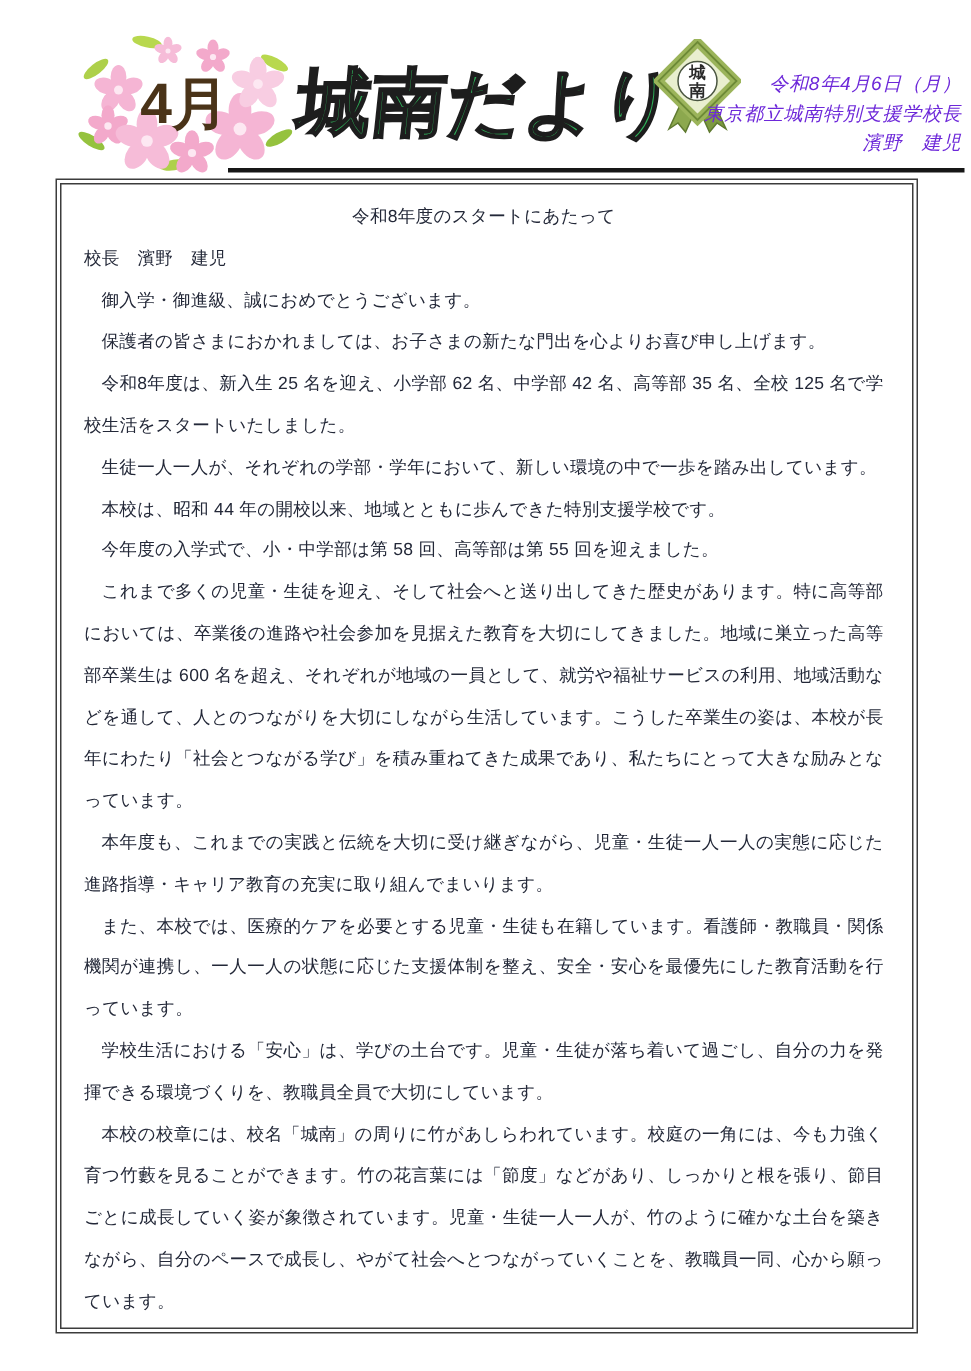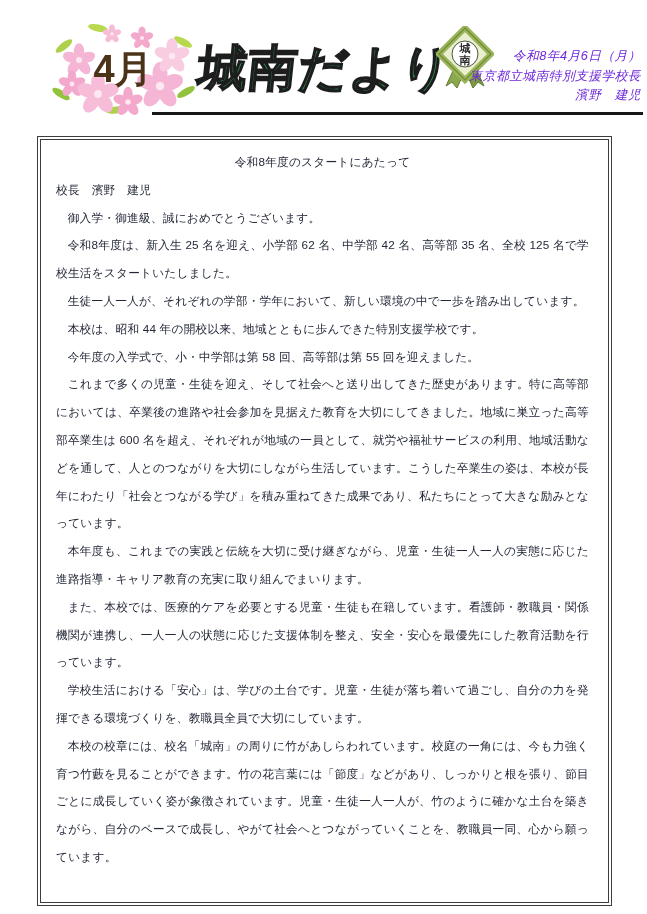--- a/index.html
+++ b/index.html
@@ -18,21 +18,21 @@
   }
   .emblem{position:absolute;left:436px;top:26px;width:58px;height:66px;}
   .header-meta{
     position:absolute;right:6px;top:47px;width:230px;
     text-align:right;color:#6d28d9;font-size:12.7px;line-height:19.5px;
     letter-spacing:0.5px;white-space:nowrap;font-style:italic;
   }
   .header-rule{position:absolute;left:152px;top:112px;width:491px;height:3px;background:#161616;}
   
   .article-box{
-    position:absolute;left:37px;top:136px;width:575px;height:770px;
+    position:absolute;left:37px;top:119px;width:575px;height:770px;
     box-sizing:border-box;border:4px double #3c3c3c;
     padding:8px 19px 0 15px;overflow:hidden;
     color:#232838;font-size:11.7px;line-height:27.8px;
     letter-spacing:0.2px;
   }
   .article-title{text-align:center;}
   .article-byline{text-align:left;padding-right:16px;}
   .article-box p{margin:0;text-indent:1em;text-align:justify;text-justify:inter-ideograph;}
 </style>
 </head>
@@ -98,20 +98,21 @@
   </div>
 
   <div class="header-rule"></div>
 </div>
 
 <div class="article-box">
   <div class="article-title">令和8年度のスタートにあたって</div>
   <div class="article-byline">校長　濱野　建児</div>
 
   <p>御入学・御進級、誠におめでとうございます。</p>
+  <p>保護者の皆さまにおかれましては、お子さまの新たな門出を心よりお喜び申し上げます。</p>
   <p>令和8年度は、新入生 25 名を迎え、小学部 62 名、中学部 42 名、高等部 35 名、全校 125 名で学校生活をスタートいたしました。</p>
   <p>生徒一人一人が、それぞれの学部・学年において、新しい環境の中で一歩を踏み出しています。</p>
   <p>本校は、昭和 44 年の開校以来、地域とともに歩んできた特別支援学校です。</p>
   <p>今年度の入学式で、小・中学部は第 58 回、高等部は第 55 回を迎えました。</p>
   <p>これまで多くの児童・生徒を迎え、そして社会へと送り出してきた歴史があります。特に高等部においては、卒業後の進路や社会参加を見据えた教育を大切にしてきました。地域に巣立った高等部卒業生は 600 名を超え、それぞれが地域の一員として、就労や福祉サービスの利用、地域活動などを通して、人とのつながりを大切にしながら生活しています。こうした卒業生の姿は、本校が長年にわたり「社会とつながる学び」を積み重ねてきた成果であり、私たちにとって大きな励みとなっています。</p>
   <p>本年度も、これまでの実践と伝統を大切に受け継ぎながら、児童・生徒一人一人の実態に応じた進路指導・キャリア教育の充実に取り組んでまいります。</p>
   <p>また、本校では、医療的ケアを必要とする児童・生徒も在籍しています。看護師・教職員・関係機関が連携し、一人一人の状態に応じた支援体制を整え、安全・安心を最優先にした教育活動を行っています。</p>
   <p>学校生活における「安心」は、学びの土台です。児童・生徒が落ち着いて過ごし、自分の力を発揮できる環境づくりを、教職員全員で大切にしています。</p>
   <p>本校の校章には、校名「城南」の周りに竹があしらわれています。校庭の一角には、今も力強く育つ竹藪を見ることができます。竹の花言葉には「節度」などがあり、しっかりと根を張り、節目ごとに成長していく姿が象徴されています。児童・生徒一人一人が、竹のように確かな土台を築きながら、自分のペースで成長し、やがて社会へとつながっていくことを、教職員一同、心から願っています。</p>
 

